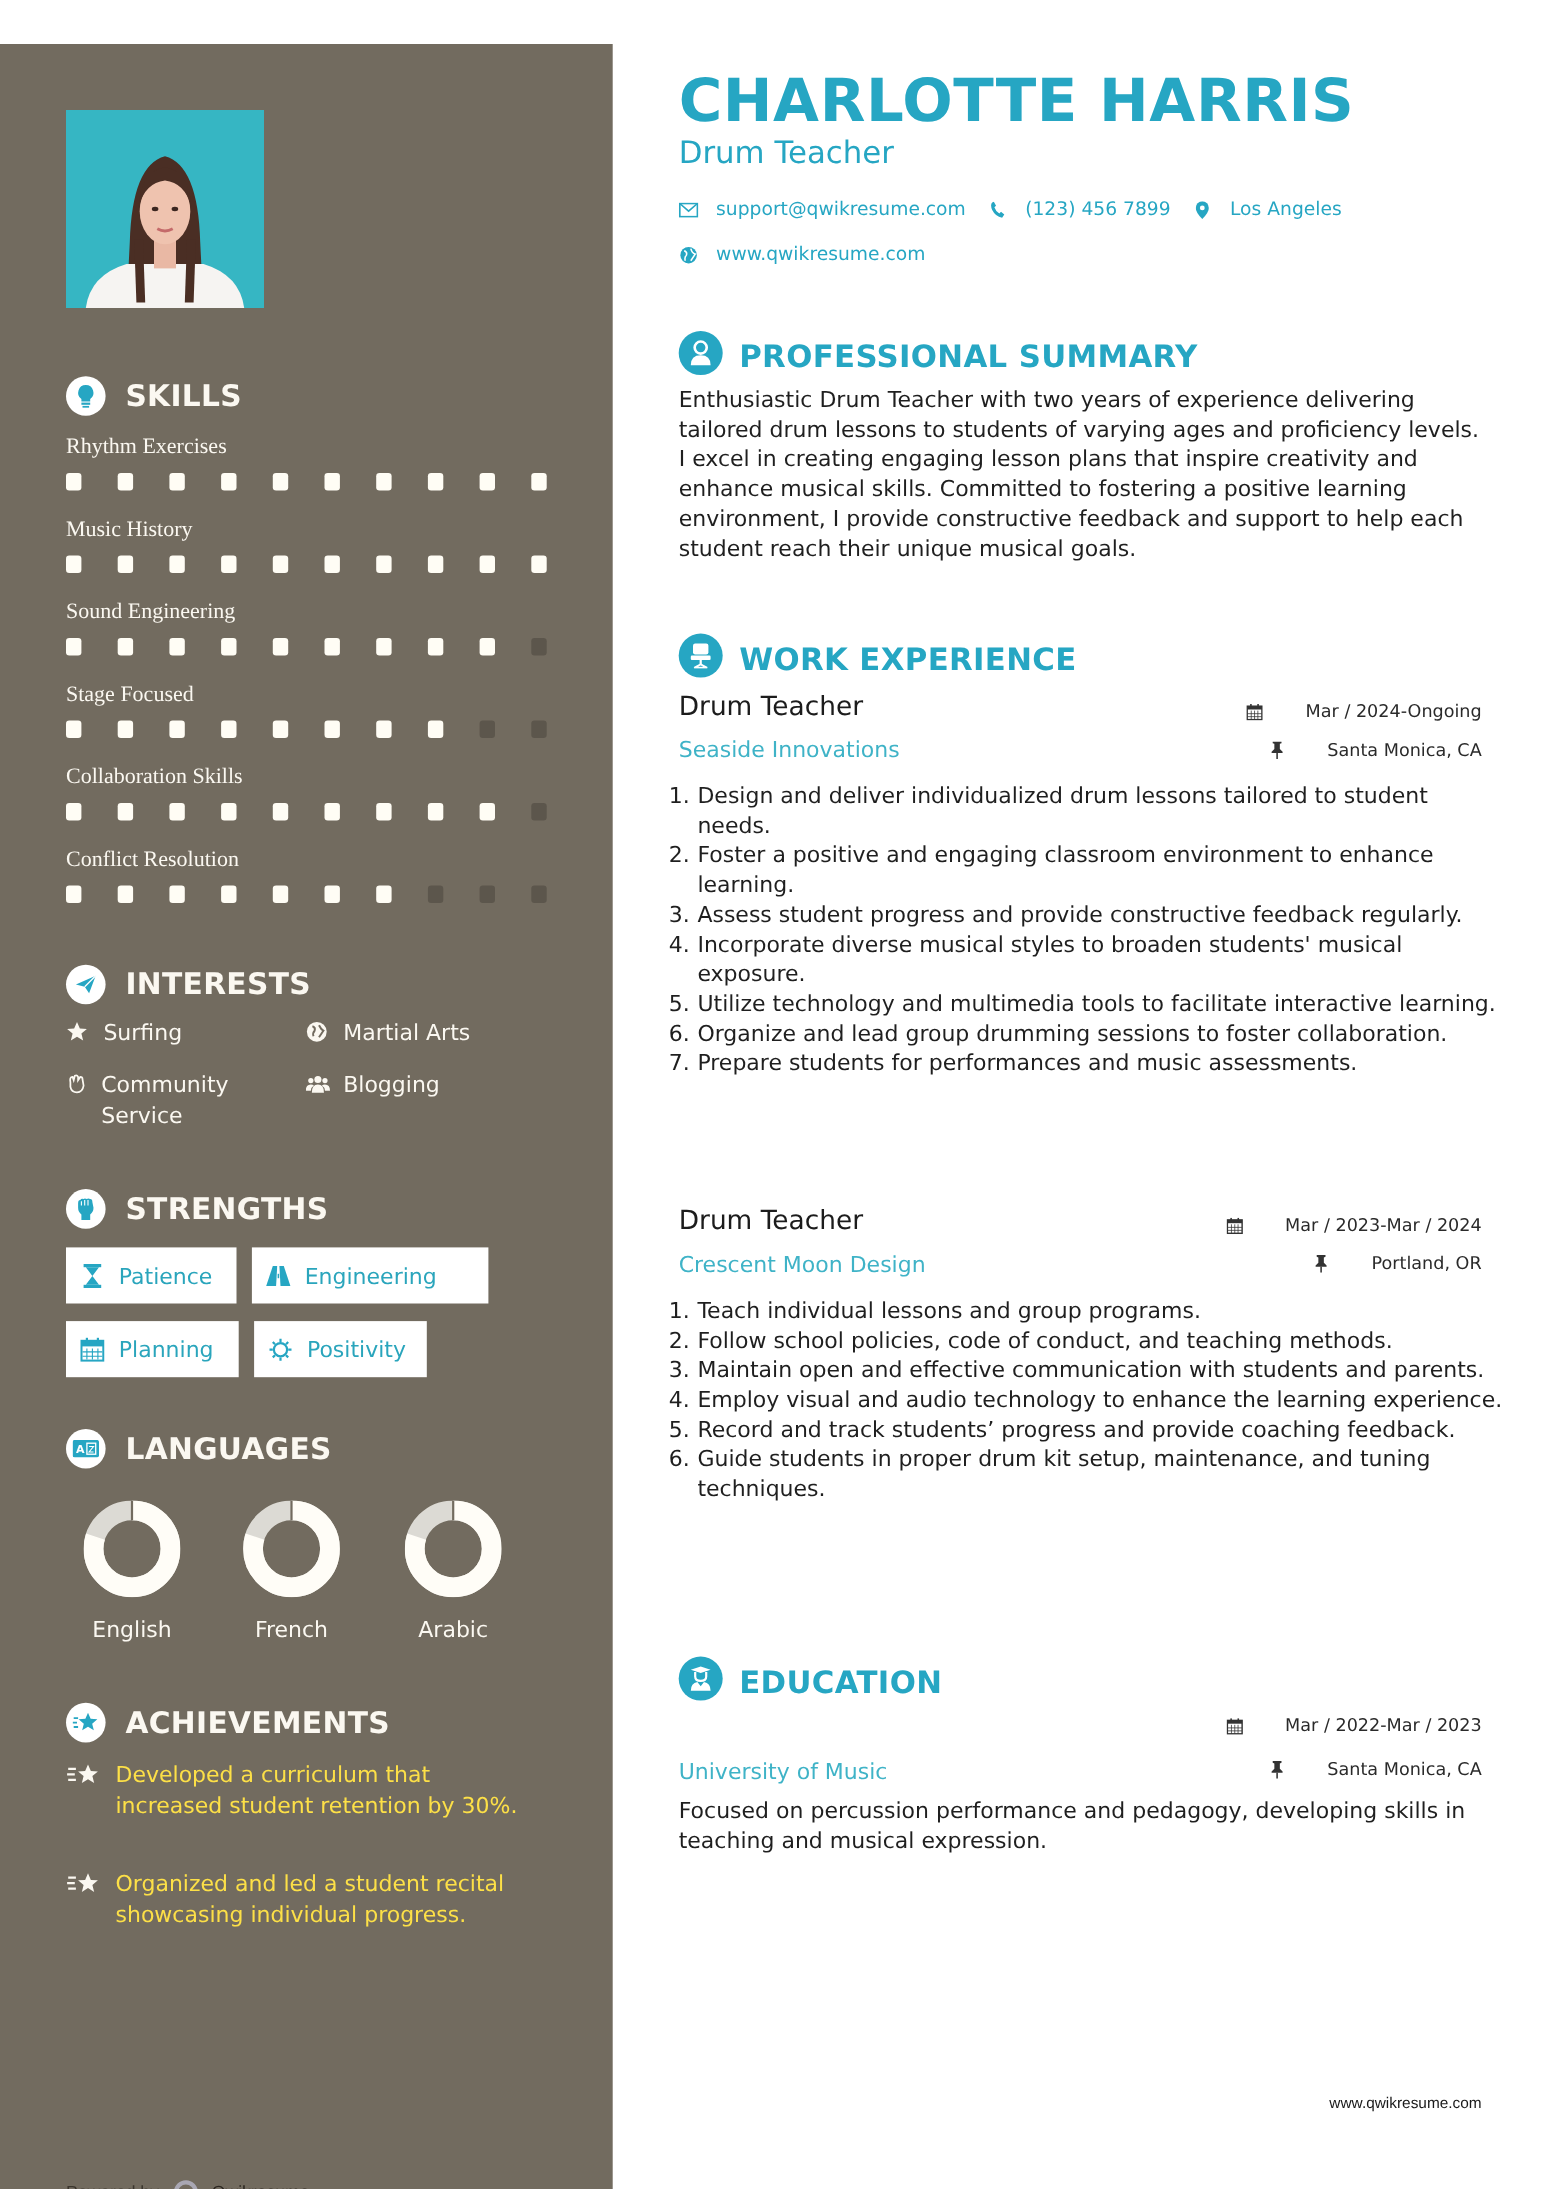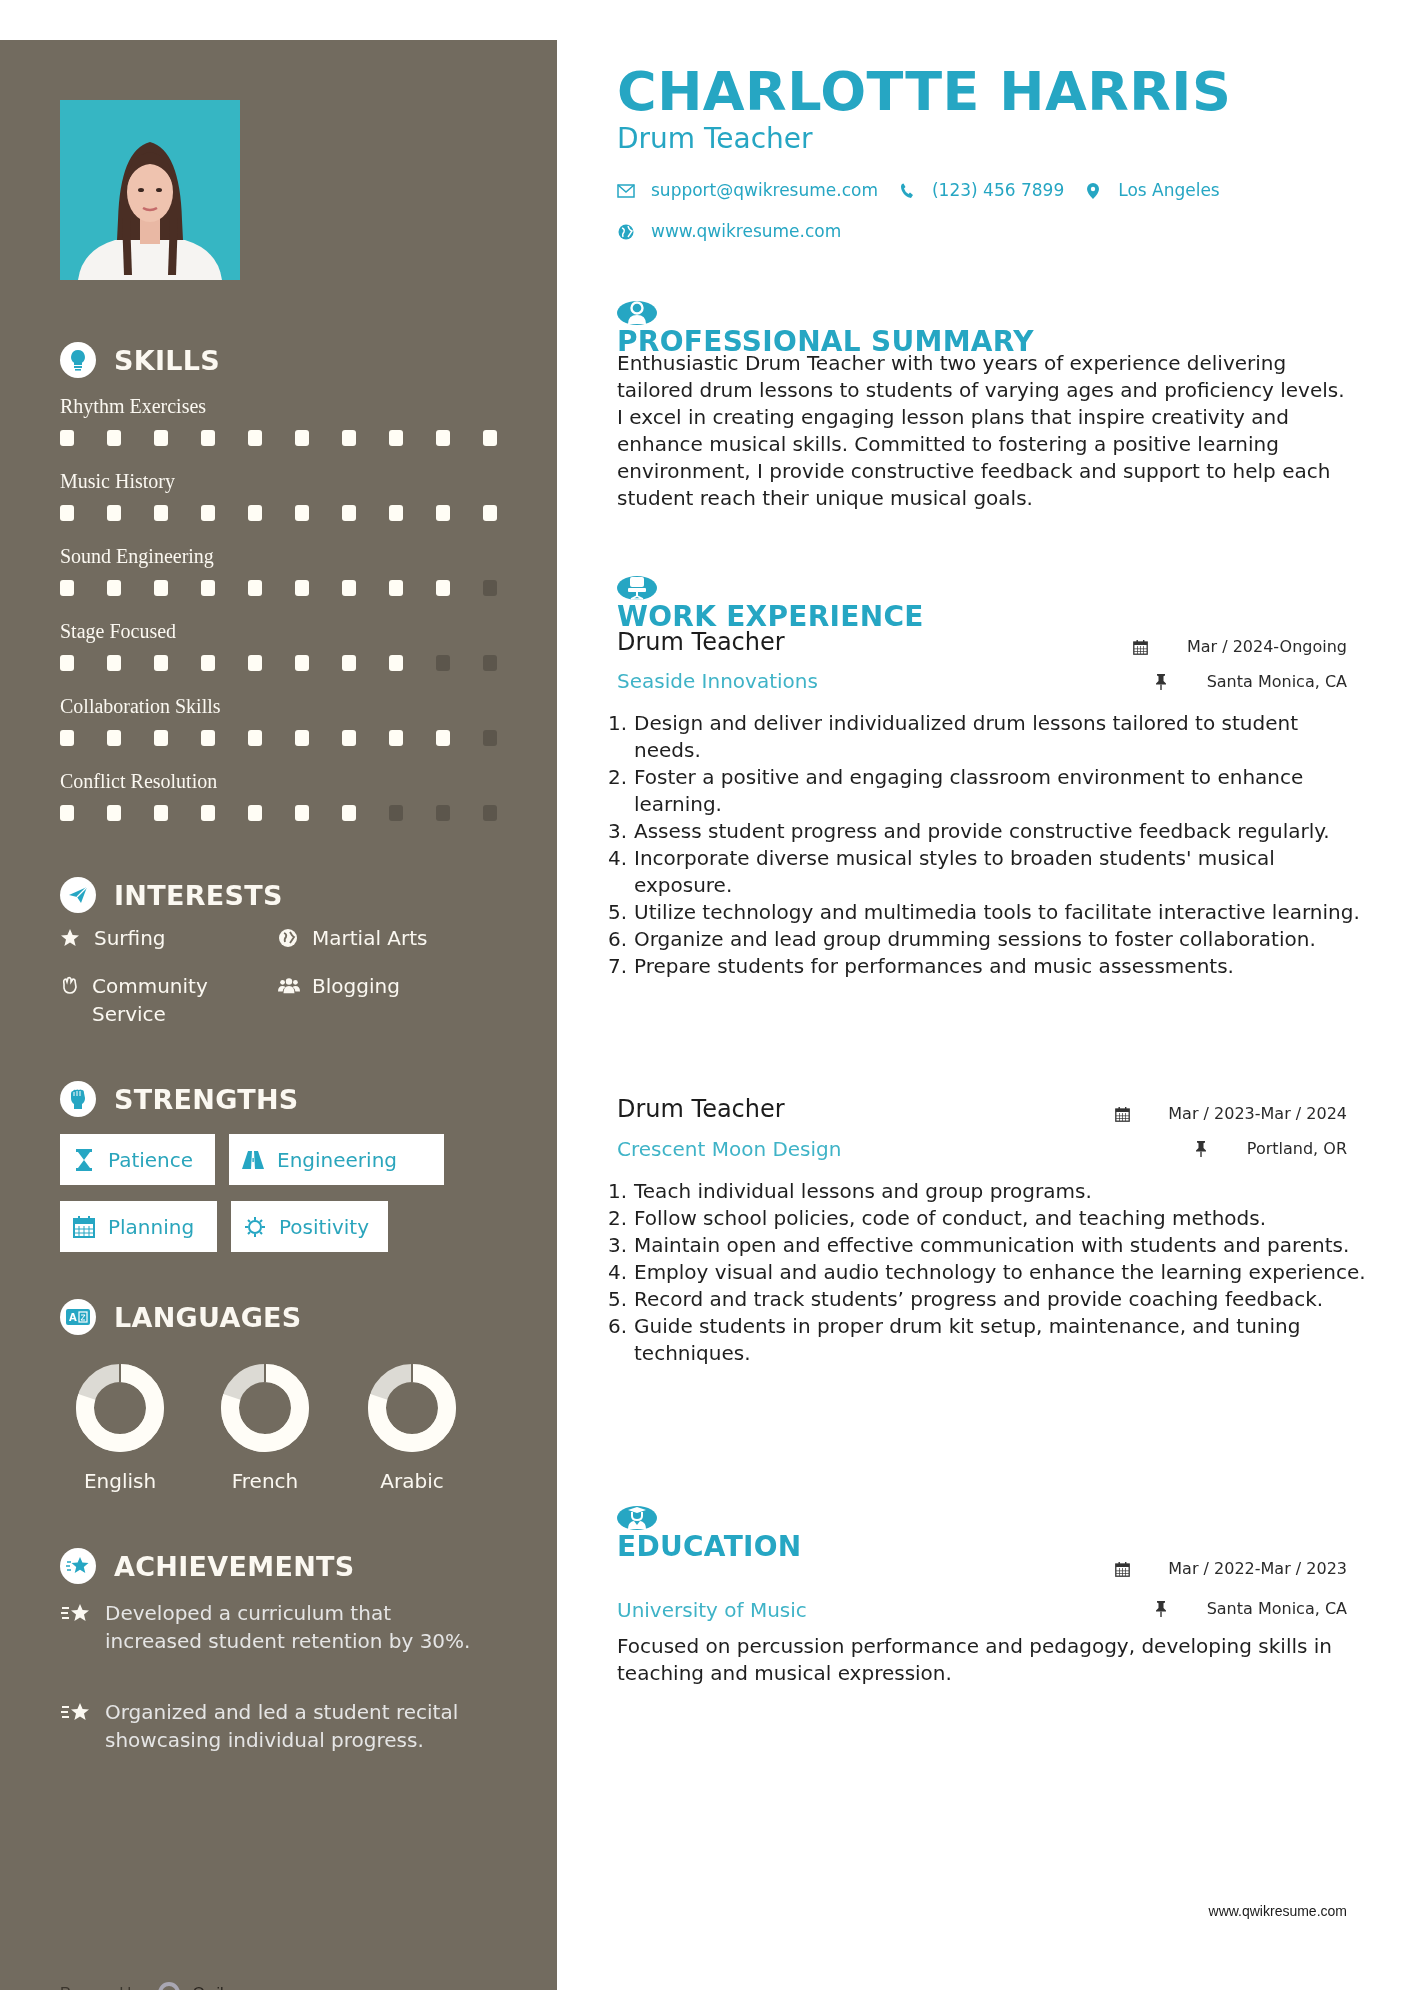--- a/index.html
+++ b/index.html
@@ -27,34 +27,34 @@
 
   .strength { position: absolute; height: 51px; background: #ffffff; display: flex; align-items: center; padding: 0 12px 0 12px; font-family: "DejaVu Sans", sans-serif; font-size: 20px; color: #2aa5bc; }
   .strength .si { width: 24px; height: 24px; margin-right: 12px; display: flex; align-items: center; justify-content: center; }
 
   .lang { position: absolute; width: 120px; text-align: center; }
   .lang svg { display: block; margin: 0 auto; }
   .lang-label { position: absolute; width: 140px; text-align: center; font-family: "DejaVu Sans", sans-serif; font-size: 20px; color: #fbf8f1; }
 
   .ach { position: absolute; left: 60px; width: 420px; display: flex; align-items: flex-start; }
   .ach .ai { width: 34px; height: 28px; margin-right: 11px; flex: none; }
-  .ach .at { font-family: "DejaVu Sans", sans-serif; font-size: 20px; line-height: 28px; color: #e5e5e5; }
+  .ach .at { font-family: "DejaVu Sans", sans-serif; font-size: 20px; line-height: 28px; color: #fde047; }
 
   .powered { position: absolute; left: 60px; top: 1941px; display: flex; align-items: center; font-family: "Liberation Sans", sans-serif; font-size: 16px; color: #3a352d; }
   .powered .qlogo { width: 26px; height: 26px; margin: 0 10px 0 12px; }
   .powered .qlink { color: #2b2620; text-decoration: underline; }
 
   
   .name { position: absolute; left: 60px; top: 62px; font-family: "DejaVu Sans", sans-serif; font-weight: bold; font-size: 54px; color: #26a6c3; letter-spacing: 0.5px; line-height: 60px; white-space: nowrap; }
   .role { position: absolute; left: 60px; top: 122px; font-family: "DejaVu Sans", sans-serif; font-size: 28px; color: #26a6c3; line-height: 34px; }
   .contact-row { position: absolute; left: 60px; display: flex; align-items: flex-end; font-family: "DejaVu Sans", sans-serif; font-size: 17px; color: #26a6c3; white-space: nowrap; }
   .contact-row .ci { width: 18px; height: 18px; margin-right: 16px; display: flex; align-items: center; justify-content: center; }
   .contact-row .cgap { margin-left: 20px; }
 
-  .main-head { position: absolute; left: 60px; height: 40px; display: flex; align-items: flex-start; flex-direction: column; }
+  .main-head { position: absolute; left: 60px; height: 40px; display: flex; align-items: flex-end; }
   .main-head .hicon { width: 40px; height: 40px; border-radius: 50%; background: #26a6c3; display: flex; align-items: center; justify-content: center; margin-right: 15px; }
   .main-head .htext { font-family: "DejaVu Sans", sans-serif; font-weight: bold; font-size: 28px; color: #26a6c3; letter-spacing: 0.3px; }
 
   .para { position: absolute; left: 60px; width: 735px; font-family: "DejaVu Sans", sans-serif; font-size: 20px; line-height: 27px; color: #1f1f1f; }
 
   .job-title { position: absolute; left: 60px; font-family: "DejaVu Sans", sans-serif; font-size: 24px; color: #1c1c1c; line-height: 30px; }
   .company { position: absolute; left: 60px; font-family: "DejaVu Sans", sans-serif; font-size: 20px; color: #3fb3c7; line-height: 26px; }
   .meta { position: absolute; right: 60px; display: flex; align-items: center; font-family: "DejaVu Sans", sans-serif; font-size: 16px; color: #2a2a2a; line-height: 22px; white-space: nowrap; gap: 30px; }
   .meta .mi { width: 16px; height: 16px; margin-right: 8px; display: flex; align-items: center; justify-content: center; }
 

